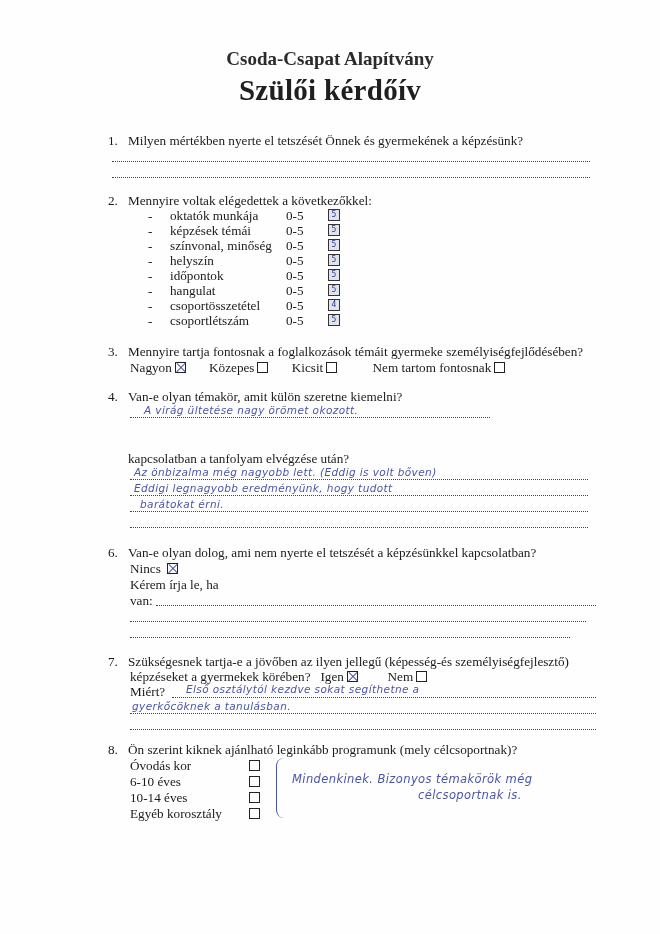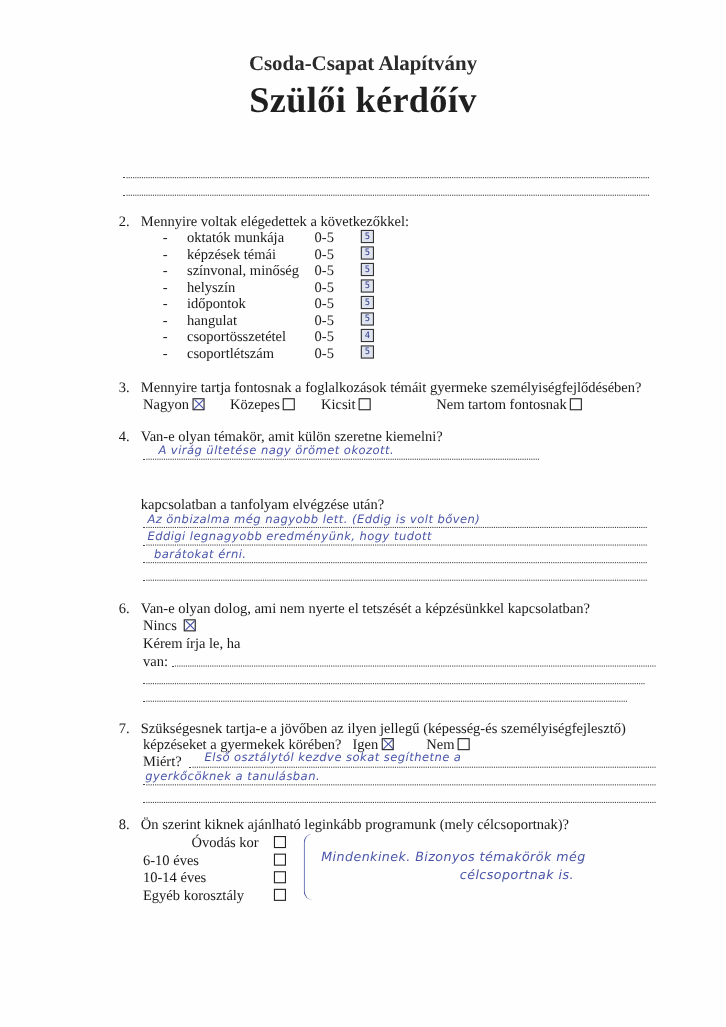--- a/index.html
+++ b/index.html
@@ -2,21 +2,21 @@
 <html><head>
 <meta charset="utf-8">
 <style>
   html, body { margin: 0; padding: 0; }
   body {
     width: 660px; height: 934px; background: #ffffff; position: relative; overflow: hidden;
     font-family: "Liberation Serif", "DejaVu Serif", serif; color: #1a1a1a;
   }
   .page { position: absolute; left: 0; top: 0; width: 660px; height: 934px; background: #fefefe; }
   .org { position: absolute; top: 48px; left: 0; width: 660px; text-align: center; font-weight: bold; font-size: 19px; color: #2b2b2b; }
-  .title { position: absolute; top: 74px; left: 0; width: 660px; text-align: center; font-weight: bold; font-size: 33px; color: #1f1f1f; letter-spacing: 0.3px; }
+  .title { position: absolute; top: 74px; left: 0; width: 660px; text-align: center; font-weight: bold; font-size: 29px; color: #1f1f1f; letter-spacing: 0.3px; }
   .q { position: absolute; font-size: 13.2px; line-height: 16px; white-space: nowrap; }
   .num { display: inline-block; width: 20px; }
   .indent { position: absolute; font-size: 13.2px; line-height: 16px; white-space: nowrap; }
   .dots { position: absolute; height: 1px; border-bottom: 1.6px dotted #444; }
   .hw { position: absolute; font-family: "DejaVu Sans", sans-serif; font-style: italic; font-size: 10.5px; color: #4a55a8; white-space: nowrap; letter-spacing: 0.4px; }
   .rate-row { position: absolute; left: 148px; font-size: 13.2px; line-height: 15px; white-space: nowrap; }
   .rate-row .dash { position: absolute; left: 0; }
   .rate-row .lbl { position: absolute; left: 22px; }
   .rate-row .rng { position: absolute; left: 138px; }
   .rate-row .box { position: absolute; left: 180px; top: 1px; width: 10px; height: 10px; border: 1px solid #333; background: #dfe3ee; font-family: "DejaVu Sans Mono", monospace; font-size: 8px; line-height: 10px; text-align: center; color: #2d3a8a; }
@@ -28,20 +28,23 @@
   .brace { position: absolute; left: 276px; top: 758px; width: 10px; height: 60px; border-left: 1.2px solid #4a55a8; border-radius: 8px 0 0 8px; }
 </style>
 </head>
 <body>
 
 <div class="page">
 
   <div class="org">Csoda-Csapat Alapítvány</div>
   <div class="title">Szülői kérdőív</div>
 
+  <div class="q" style="left:108px; top:133px;">
+    <span class="num">1.</span><span>Milyen mértékben nyerte el tetszését Önnek és gyermekének a képzésünk?</span>
+  </div>
   <div class="dots" style="left:112px; top:160px; width:478px;"></div>
   <div class="dots" style="left:112px; top:176px; width:478px;"></div>
 
   <div class="q" style="left:108px; top:193px;">
     <span class="num">2.</span><span>Mennyire voltak elégedettek a következőkkel:</span>
   </div>
   <div class="rate-row" style="top:208px;">
       <span class="dash">-</span>
       <span class="lbl">oktatók munkája</span>
       <span class="rng">0-5</span>
@@ -89,21 +92,21 @@
       <span class="rng">0-5</span>
       <span class="box">5</span>
     </div>
 
   <div class="q" style="left:108px; top:344px;">
     <span class="num">3.</span><span>Mennyire tartja fontosnak a foglalkozások témáit gyermeke személyiségfejlődésében?</span>
   </div>
   <div class="indent" style="left:130px; top:360px;">
     <span class="opt"><span>Nagyon</span><span class="cb checked"></span></span>
     <span class="opt"><span>Közepes</span><span class="cb"></span></span>
-    <span class="opt" style="margin-right:56px;"><span>Kicsit</span><span class="cb"></span></span>
+    <span class="opt" style="margin-right:32px;"><span>Kicsit</span><span class="cb"></span></span>
     <span class="opt"><span>Nem tartom fontosnak</span><span class="cb"></span></span>
   </div>
 
   <div class="q" style="left:108px; top:389px;">
     <span class="num">4.</span><span>Van-e olyan témakör, amit külön szeretne kiemelni?</span>
   </div>
   <div class="dots" style="left:130px; top:416px; width:360px;"></div>
   <div class="hw" style="left:144px; top:404px;">A virág ültetése nagy örömet okozott.</div>
 
   <div class="indent" style="left:128px; top:451px;">kapcsolatban a tanfolyam elvégzése után?</div>
@@ -136,21 +139,21 @@
   <div class="indent" style="left:130px; top:684px;">Miért?</div>
   <div class="dots" style="left:172px; top:696px; width:424px;"></div>
   <div class="hw" style="left:186px; top:683px;">Első osztálytól kezdve sokat segíthetne a</div>
   <div class="dots" style="left:130px; top:712px; width:466px;"></div>
   <div class="hw" style="left:132px; top:700px;">gyerkőcöknek a tanulásban.</div>
   <div class="dots" style="left:130px; top:728px; width:466px;"></div>
 
   <div class="q" style="left:108px; top:742px;">
     <span class="num">8.</span><span>Ön szerint kiknek ajánlható leginkább programunk (mely célcsoportnak)?</span>
   </div>
-  <div class="indent" style="left:130px; top:758px;margin-left:44px;"><span>Óvodás kor</span></div>
+  <div class="indent" style="left:130px; top:758px;"><span>Óvodás kor</span></div>
   <span class="cb" style="position:absolute; left:246px; top:760px;"></span>
   <div class="indent" style="left:130px; top:774px;"><span>6-10 éves</span></div>
   <span class="cb" style="position:absolute; left:246px; top:776px;"></span>
   <div class="indent" style="left:130px; top:790px;"><span>10-14 éves</span></div>
   <span class="cb" style="position:absolute; left:246px; top:792px;"></span>
   <div class="indent" style="left:130px; top:806px;"><span>Egyéb korosztály</span></div>
   <span class="cb" style="position:absolute; left:246px; top:808px;"></span>
   <div class="brace"></div>
   <div class="hw" style="left:292px; top:772px; font-size:11.5px;">Mindenkinek. Bizonyos témakörök még</div>
   <div class="hw" style="left:418px; top:788px; font-size:11.5px;">célcsoportnak is.</div>

